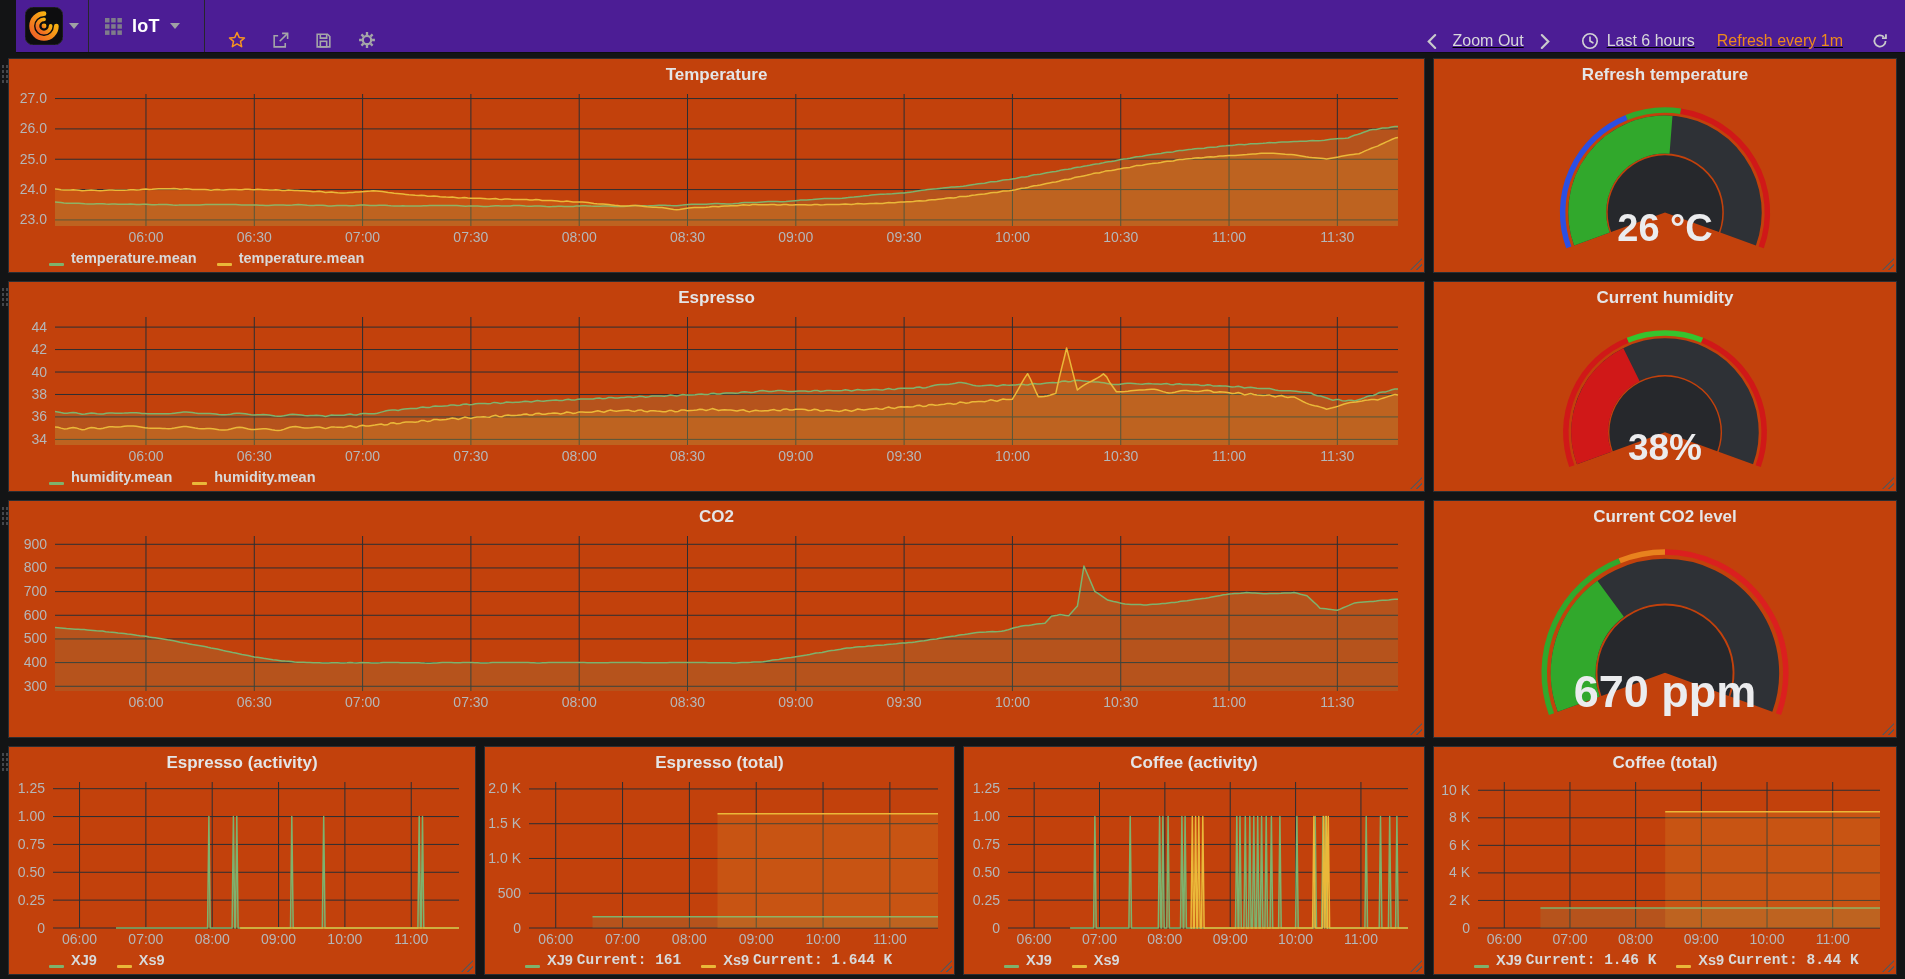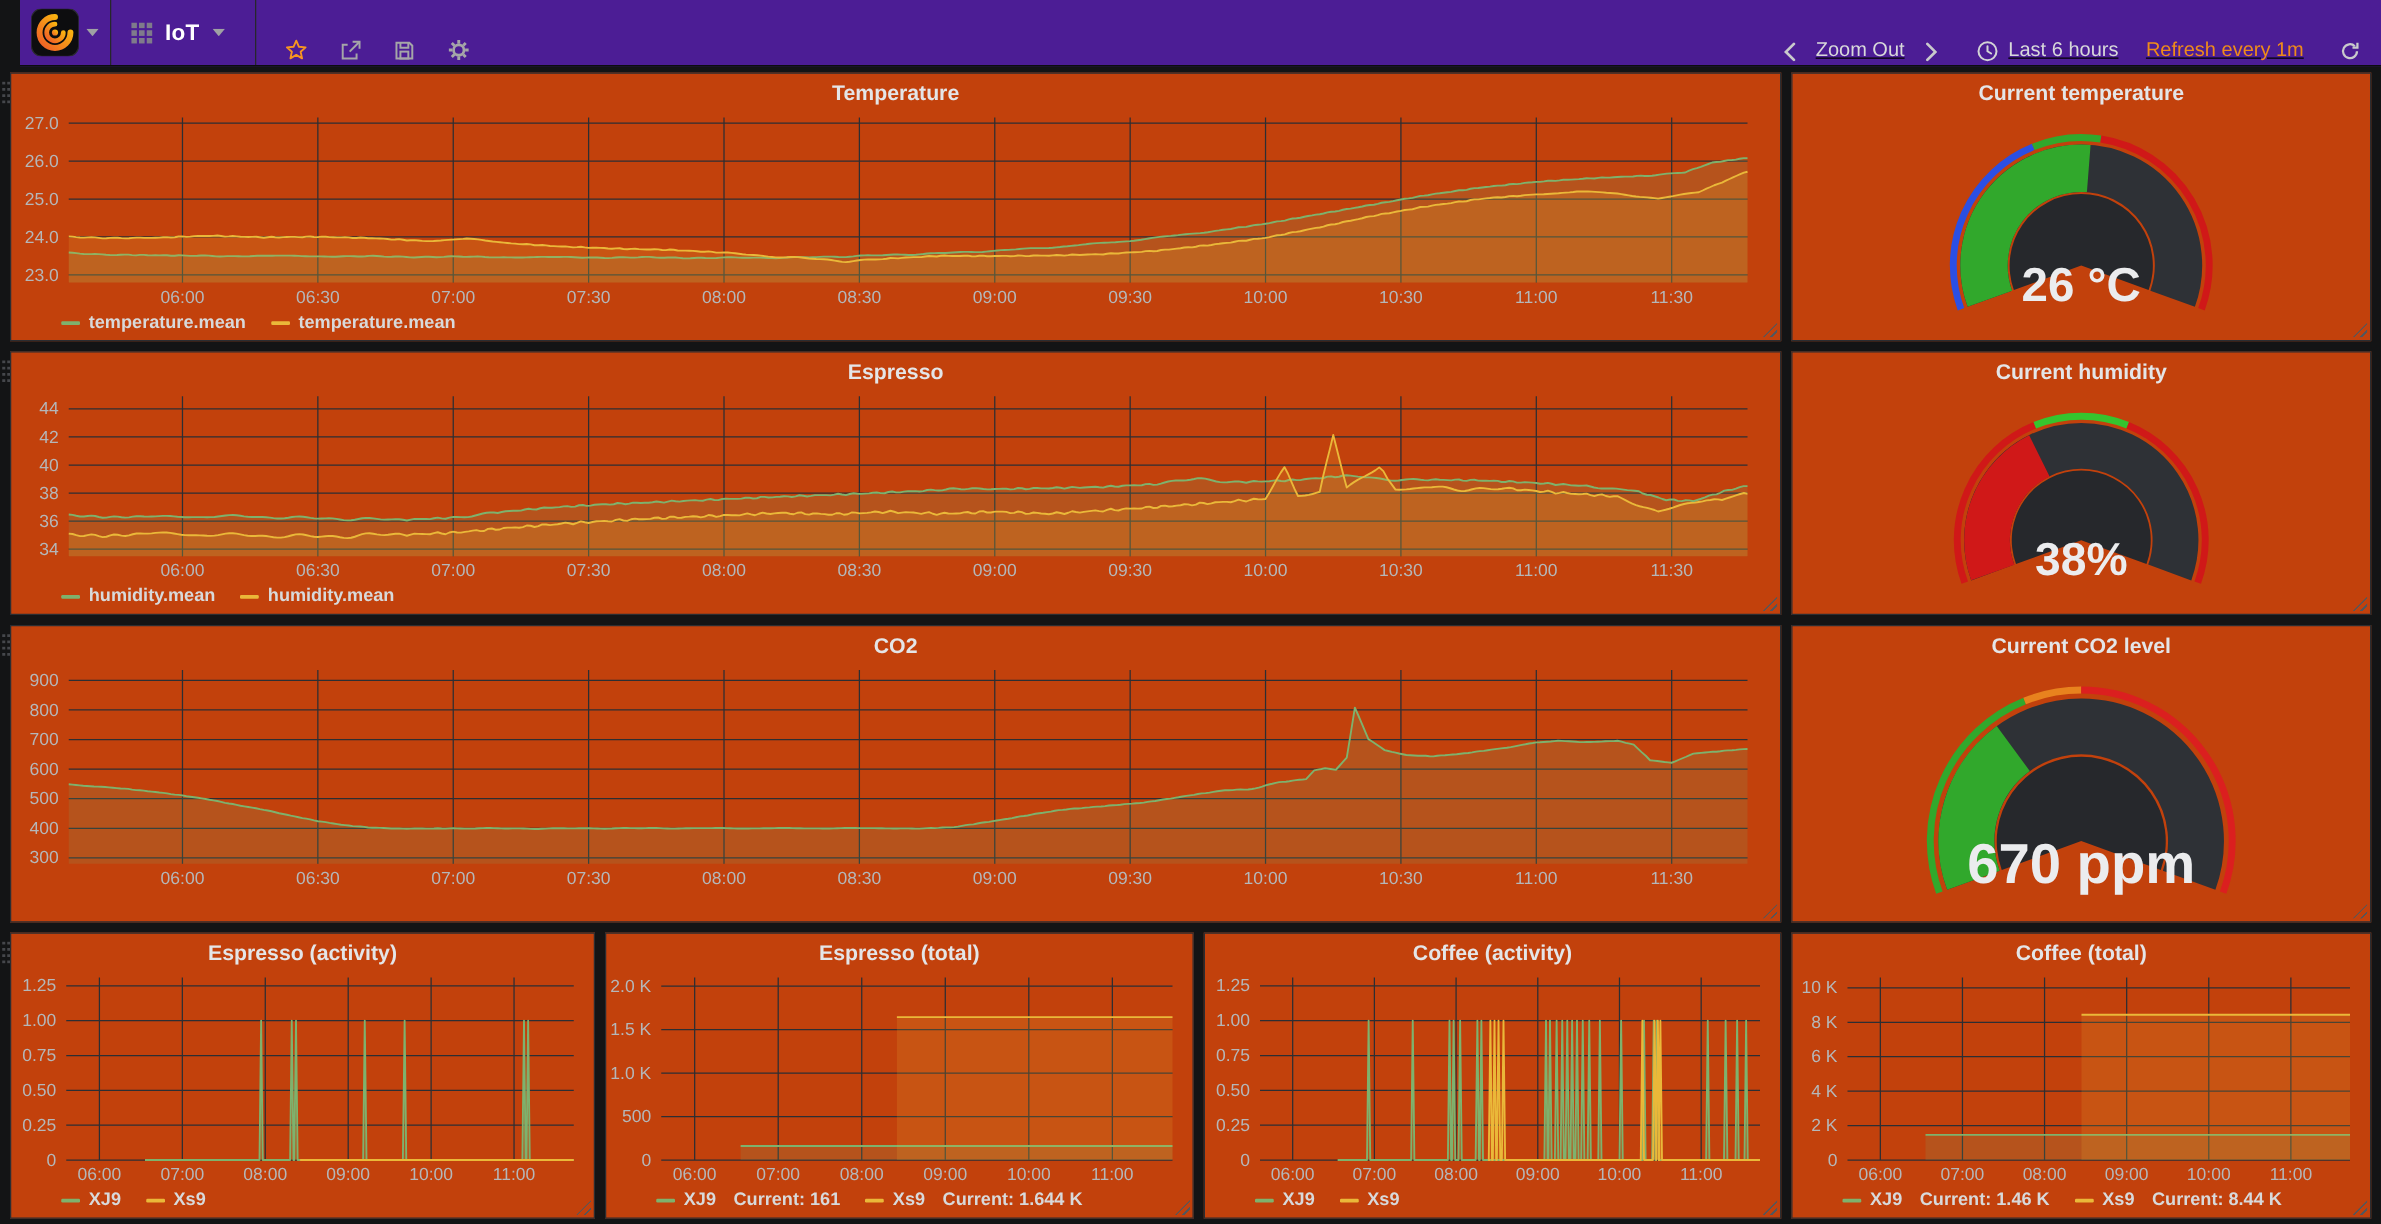--- a/index.html
+++ b/index.html
@@ -19,23 +19,23 @@
   .nav-text.orange{color:#ef8b1a;}
   .timepick{display:flex;align-items:center;gap:8px;background:none;border:none;cursor:pointer;padding:2px;}
   
   .panel{position:absolute;background:#c2410c;border:1px solid #2b2d31;box-sizing:border-box;}
   .panel-title{position:absolute;top:0;left:0;right:0;height:27px;line-height:31px;text-align:center;
     font-size:17px;font-weight:700;color:#e4e5e7;cursor:pointer;white-space:nowrap;}
   svg.chart{position:absolute;top:27px;left:0;width:100%;height:calc(100% - 53px);display:block;}
   svg.chart.gauge{height:calc(100% - 27px);}
   .legend{position:absolute;left:40px;right:8px;bottom:3px;height:22px;display:flex;gap:20px;
     align-items:center;font-size:14.5px;color:#d8d9da;font-weight:600;}
-  .legend-item{display:flex;align-items:center;cursor:pointer;white-space:nowrap;}
+  .legend-item{display:flex;align-items:flex-end;cursor:pointer;white-space:nowrap;}
   .legend .dash{display:inline-block;width:15px;height:3px;border-radius:1px;margin-right:7px;}
-  .lcurrent{margin-left:14px;font-weight:600;}
+  .lcurrent{margin-left:4px;font-weight:600;font-family:Liberation Mono, monospace;}
   .tick{font-family:"Liberation Sans","DejaVu Sans",sans-serif;font-size:14px;fill:#b5b7b9;font-weight:500;}
   .grid{stroke:#2c2e33;stroke-width:1;}
   .gauge-value{fill:#ebecee;font-weight:700;}
   .resize-handle{position:absolute;right:2px;bottom:2px;width:12px;height:12px;cursor:nwse-resize;
     background:repeating-linear-gradient(-45deg,transparent 0 3px,#53565b 3px 4.6px);
     clip-path:polygon(100% 0,100% 100%,0 100%);}
   .row-handle{position:absolute;left:1px;width:8px;height:20px;cursor:grab;
     background-image:radial-gradient(circle,#45474b 1.3px,transparent 1.4px);background-size:4px 5px;}
 </style>
 </head>
@@ -204,21 +204,21 @@
         <span>temperature.mean</span>
       </span>
       <span class="legend-item">
         <span class="dash" style="background: rgb(234, 184, 57);"></span>
         <span>temperature.mean</span>
       </span>
     </div>
   <div class="resize-handle"></div>
 </div>
 <div class="panel" style="left:1433px;top:58px;width:464px;height:215px">
-  <div class="panel-title">Current temperature</div>
+  <div class="panel-title">Refresh temperature</div>
   <svg class="chart gauge" viewBox="0 0 462 186">
       <path d="M231 126.4 L177.1 146.0 A57.3 57.3 0 1 1 284.9 146.0 Z" fill="#26282c"></path>
       <path d="M157.9 153.0 A77.8 77.8 0 1 1 304.1 153.0" stroke="#2e3136" stroke-width="37.888" fill="none"></path>
       <path d="M157.9 153.0 A77.8 77.8 0 0 1 237.0 48.8" stroke="#31a82c" stroke-width="37.888" fill="none"></path>
       <path d="M134.8 161.4 A102.4 102.4 0 0 1 192.6 31.5" stroke="#2b4fe3" stroke-width="5.5" fill="none"></path>
       <path d="M192.6 31.5 A102.4 102.4 0 0 1 246.7 25.2" stroke="#31a82c" stroke-width="5.5" fill="none"></path>
       <path d="M246.7 25.2 A102.4 102.4 0 0 1 327.2 161.4" stroke="#d01818" stroke-width="5.5" fill="none"></path>
       <text x="231" y="155.072" text-anchor="middle" class="gauge-value" font-size="38">26 °C</text>
     </svg>
   <div class="resize-handle"></div>

